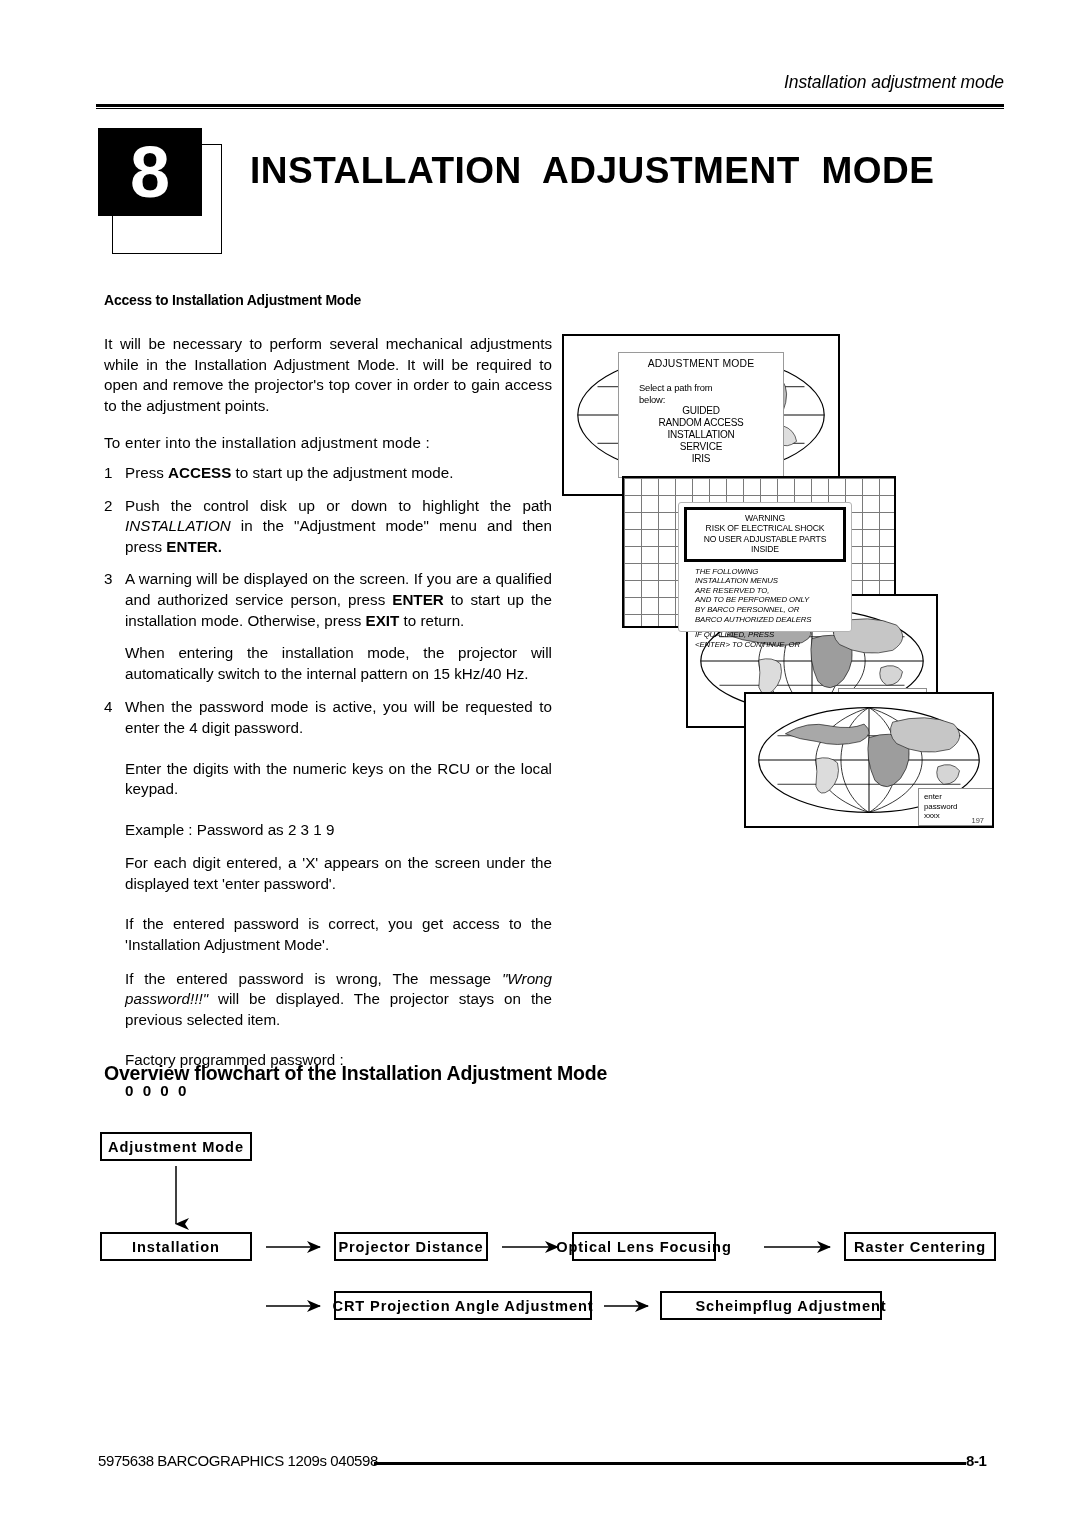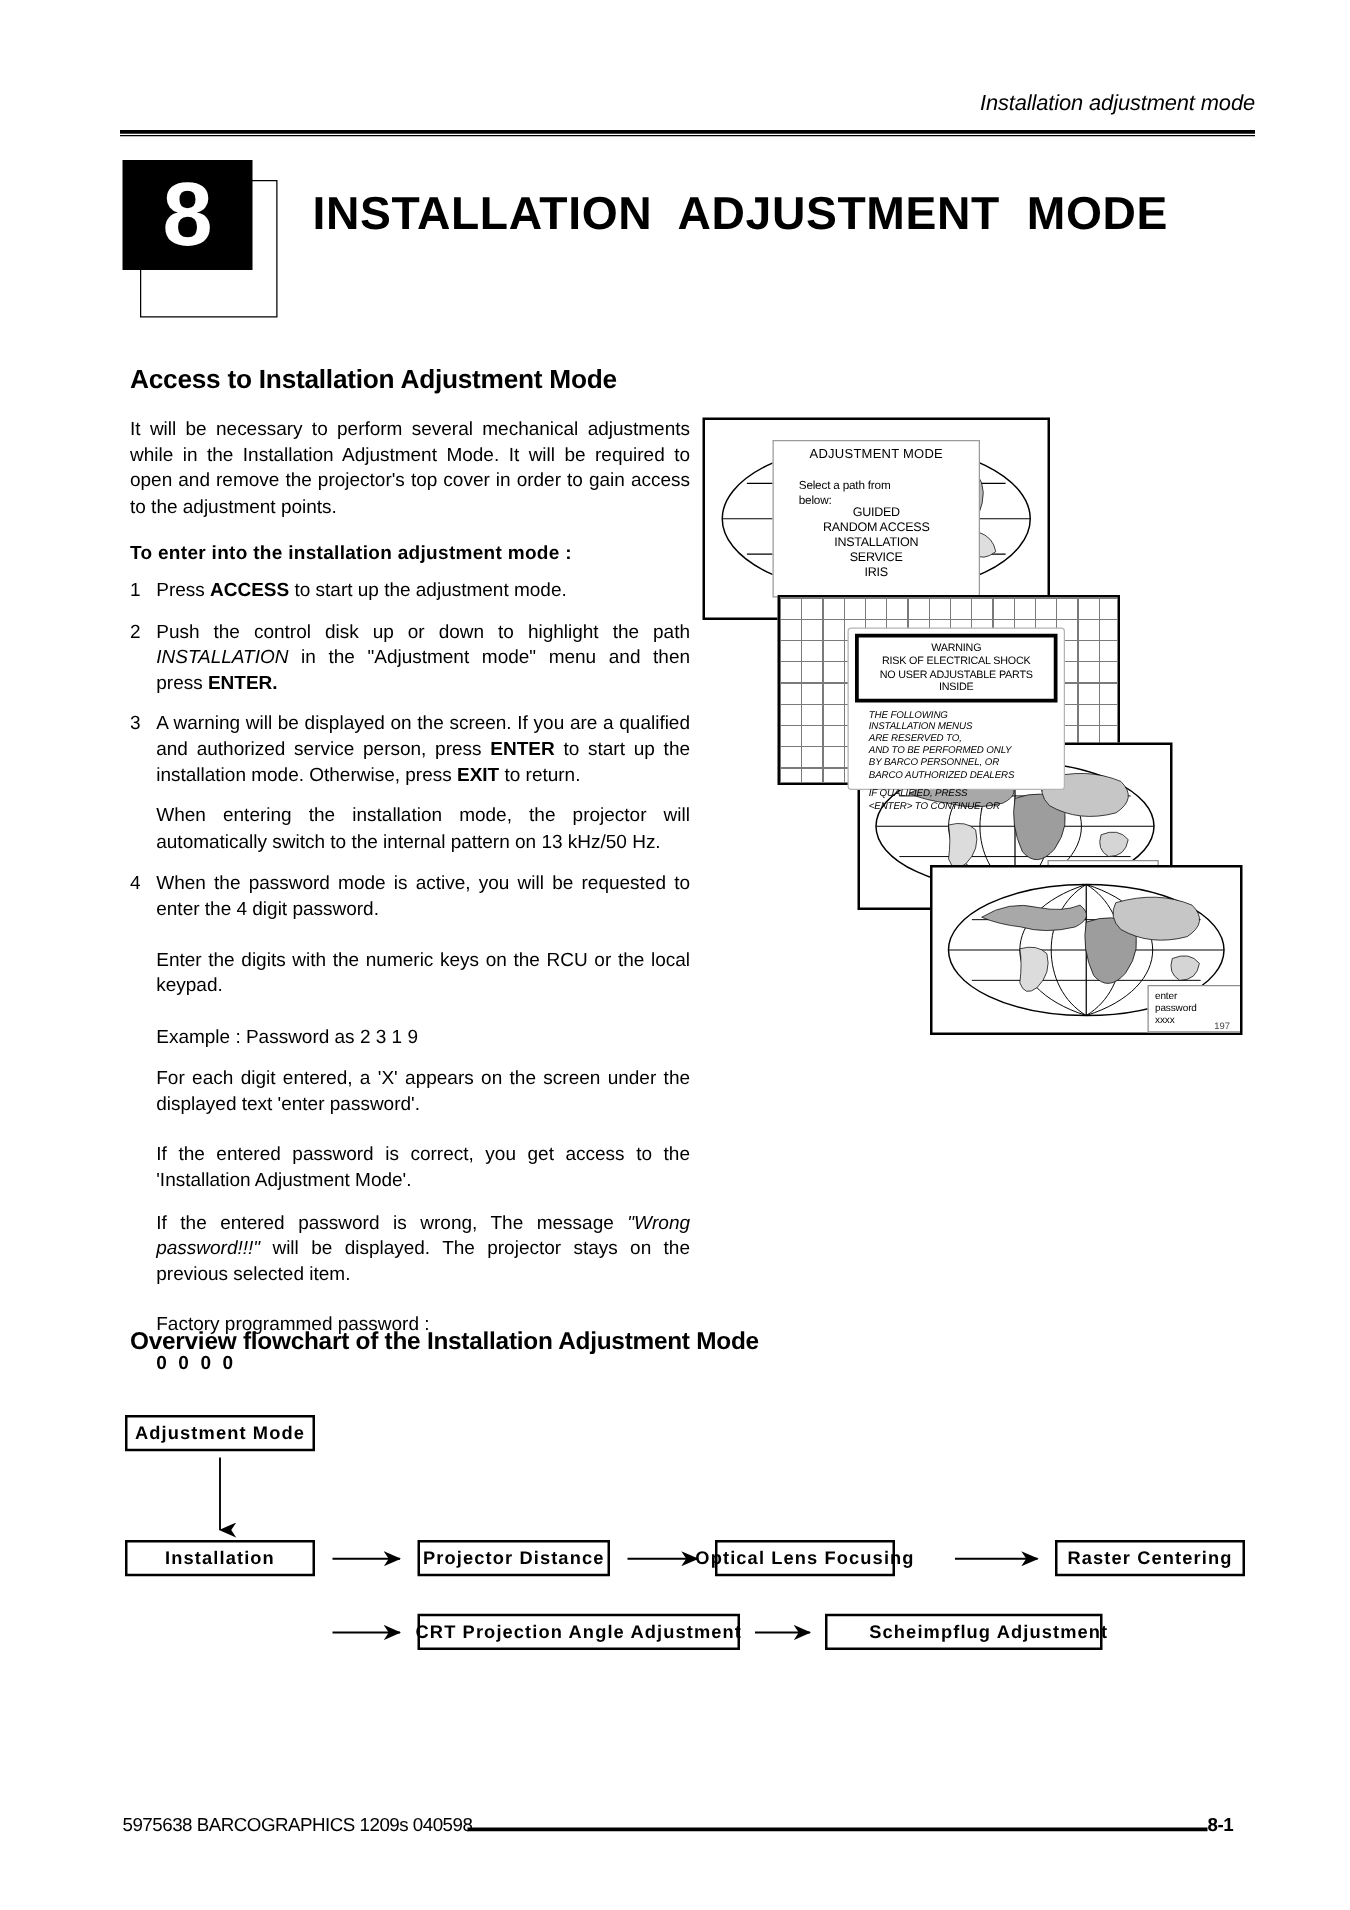--- a/index.html
+++ b/index.html
@@ -69,42 +69,42 @@
     top: 150px;
     font-size: 37px;
     font-weight: bold;
     letter-spacing: 0.5px;
     white-space: pre;
   }
 
   
   .section-heading {
     position: absolute;
-    font-size: 21px;
+    font-size: 14px;
     font-weight: bold;
     letter-spacing: -0.2px;
   }
   #heading-access { left: 104px; top: 292px; }
   #heading-flow   { left: 104px; top: 1062px; font-size: 19.5px; }
 
   
   #left-col {
     position: absolute;
     left: 104px;
     top: 334px;
     width: 448px;
     font-size: 15.2px;
     line-height: 20.6px;
   }
   #left-col p {
     margin: 0 0 13px 0;
     text-align: justify;
   }
   #left-col .subhead {
-    font-weight: bold;
+    font-weight: normal;
     margin: 17px 0 9px 0;
     text-align: justify;
     letter-spacing: 0.25px;
   }
   .numitem {
     position: relative;
     padding-left: 21px;
     margin: 0 0 12px 0;
     text-align: justify;
   }
@@ -313,21 +313,21 @@
   <div class="numitem">
     <span class="num">2</span>
     <span id="step2-text"><span>Push the control disk up or down to highlight the path </span><i>INSTALLATION</i><span> in the "Adjustment mode" menu and then press </span><b>ENTER.</b></span>
   </div>
 
   <div class="numitem">
     <span class="num">3</span>
     <span id="step3-text"><span>A warning will be displayed on the screen. If you are a qualified and authorized service person, press </span><b>ENTER</b><span> to start up the installation mode. Otherwise, press </span><b>EXIT</b><span> to return.</span></span>
   </div>
 
-  <p class="indent">When entering the installation mode, the projector will automatically switch to the internal pattern on 13 kHz/50 Hz.</p>
+  <p class="indent">When entering the installation mode, the projector will automatically switch to the internal pattern on 15 kHz/40 Hz.</p>
 
   <div class="numitem">
     <span class="num">4</span>
     <span id="step4-text"><span>When the password mode is active, you will be requested to enter the 4 digit password.</span></span>
   </div>
 
   <p class="indent" style="margin-top:20px;">Enter the digits with the numeric keys on the RCU or the local keypad.</p>
 
   <p class="indent" style="margin-top:20px;">Example : Password as 2 3 1 9</p>
 

